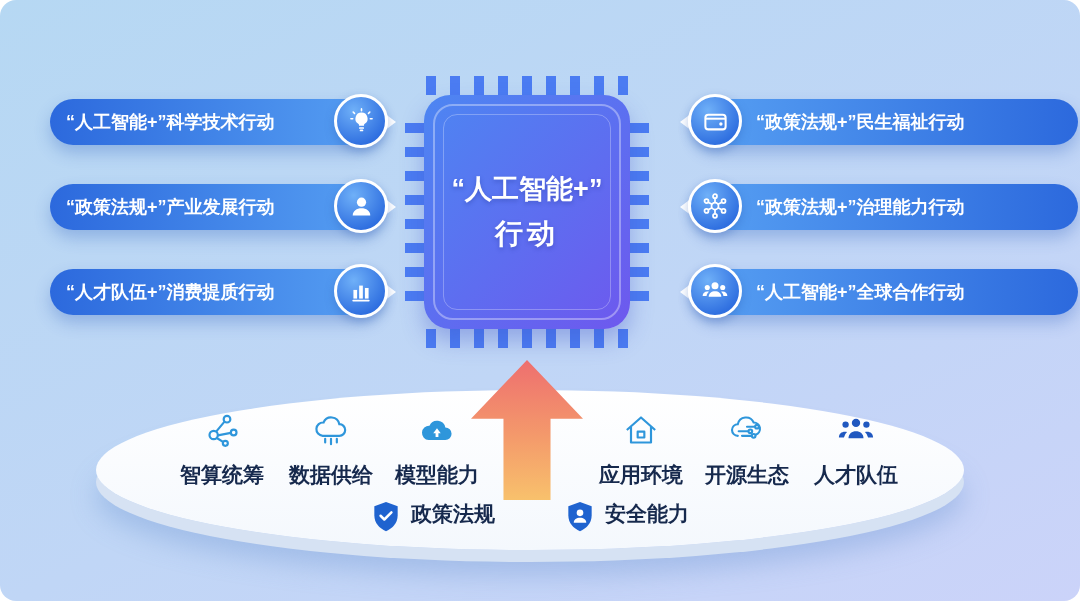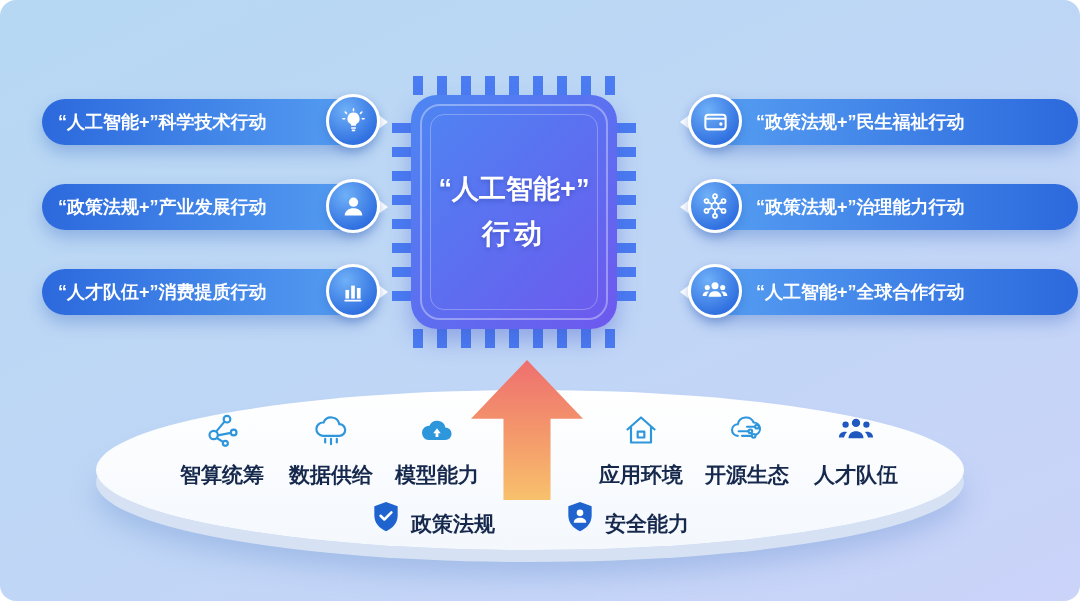--- a/index.html
+++ b/index.html
@@ -10,38 +10,38 @@
     font-family:"Liberation Sans","DejaVu Sans",sans-serif;
   }
 
   
   .pill{
     position:absolute;height:46px;border-radius:26px;
     display:flex;align-items:center;color:#fff;font-weight:bold;font-size:18px;
     box-shadow:0 8px 16px rgba(43,92,190,.30);
     white-space:nowrap;
   }
-  .pill.left{left:42px;width:316px;padding-left:16px;background:linear-gradient(90deg,#2c69dd 0%,#57a0f3 100%);}
+  .pill.left{left:50px;width:316px;padding-left:16px;background:linear-gradient(90deg,#2c69dd 0%,#57a0f3 100%);}
   .pill.right{left:694px;width:322px;padding-left:62px;background:linear-gradient(90deg,#57a0f3 0%,#2c69dd 100%);}
   .pill-badge{
     position:absolute;top:-5px;width:54px;height:54px;border-radius:50%;
     background:radial-gradient(circle at 35% 28%,#6fb0f8 0%,#2f6fe0 75%);
     border:3px solid #fff;box-sizing:border-box;
     display:flex;align-items:center;justify-content:center;
     box-shadow:0 4px 10px rgba(40,90,180,.35);z-index:2;
   }
   .pill.left  .pill-badge{right:-6px;}
   .pill.right .pill-badge{left:-6px;}
   .pill-tail{position:absolute;top:50%;width:0;height:0;z-index:1;
     border-top:9px solid transparent;border-bottom:9px solid transparent;transform:translateY(-50%);}
   .pill.left  .pill-tail{right:-14px;border-left:12px solid #fff;}
   .pill.right .pill-tail{left:-14px;border-right:12px solid #fff;}
 
   
-  .chip{position:absolute;left:392px;top:76px;width:244px;height:272px;}
+  .chip{position:absolute;left:405px;top:76px;width:244px;height:272px;}
   .pins-h{position:absolute;left:50%;transform:translateX(-50%);width:202px;height:19px;
     background:repeating-linear-gradient(90deg,#4b7cf2 0 10px,transparent 10px 24px);}
   .pins-h.top{top:0;} .pins-h.bottom{bottom:0;}
   .pins-v{position:absolute;top:50%;transform:translateY(-50%);height:178px;width:19px;
     background:repeating-linear-gradient(180deg,#4b7cf2 0 10px,transparent 10px 24px);}
   .pins-v.left{left:0;} .pins-v.right{right:0;}
   .chip-body{
     position:absolute;left:19px;top:19px;width:206px;height:234px;border-radius:26px;
     background:linear-gradient(135deg,#4d86f2 0%,#5e6df0 55%,#6e58ee 100%);
     box-shadow:0 12px 22px rgba(60,80,200,.35);
@@ -64,21 +64,21 @@
   
   .platform{
     position:absolute;left:96px;top:390px;width:868px;height:160px;border-radius:50%;
     background:linear-gradient(180deg,#ffffff 0%,#f4f8fd 100%);
     box-shadow:0 12px 0 #d6e2f3, 0 26px 26px rgba(110,150,210,.38);
   }
   .plat-item{position:absolute;top:20px;width:110px;display:flex;flex-direction:column;align-items:center;gap:11px;}
   .plat-label{font-size:21px;font-weight:bold;color:#16294d;white-space:nowrap;}
   .plat-icon{height:40px;display:flex;align-items:flex-end;justify-content:center;}
   .plat-row2{position:absolute;top:110px;left:0;width:100%;display:flex;justify-content:center;gap:70px;z-index:7;}
-  .plat2-item{display:flex;align-items:flex-end;gap:10px;}
+  .plat2-item{display:flex;align-items:flex-start;gap:10px;}
   .plat2-item .plat-label{font-size:21px;}
 </style>
 </head>
 <body>
 
 <div class="canvas">
 
   <div class="pill left" style="top:99px">
     <span class="pill-label">“人工智能+”科学技术行动</span>
     <span class="pill-tail"></span>

